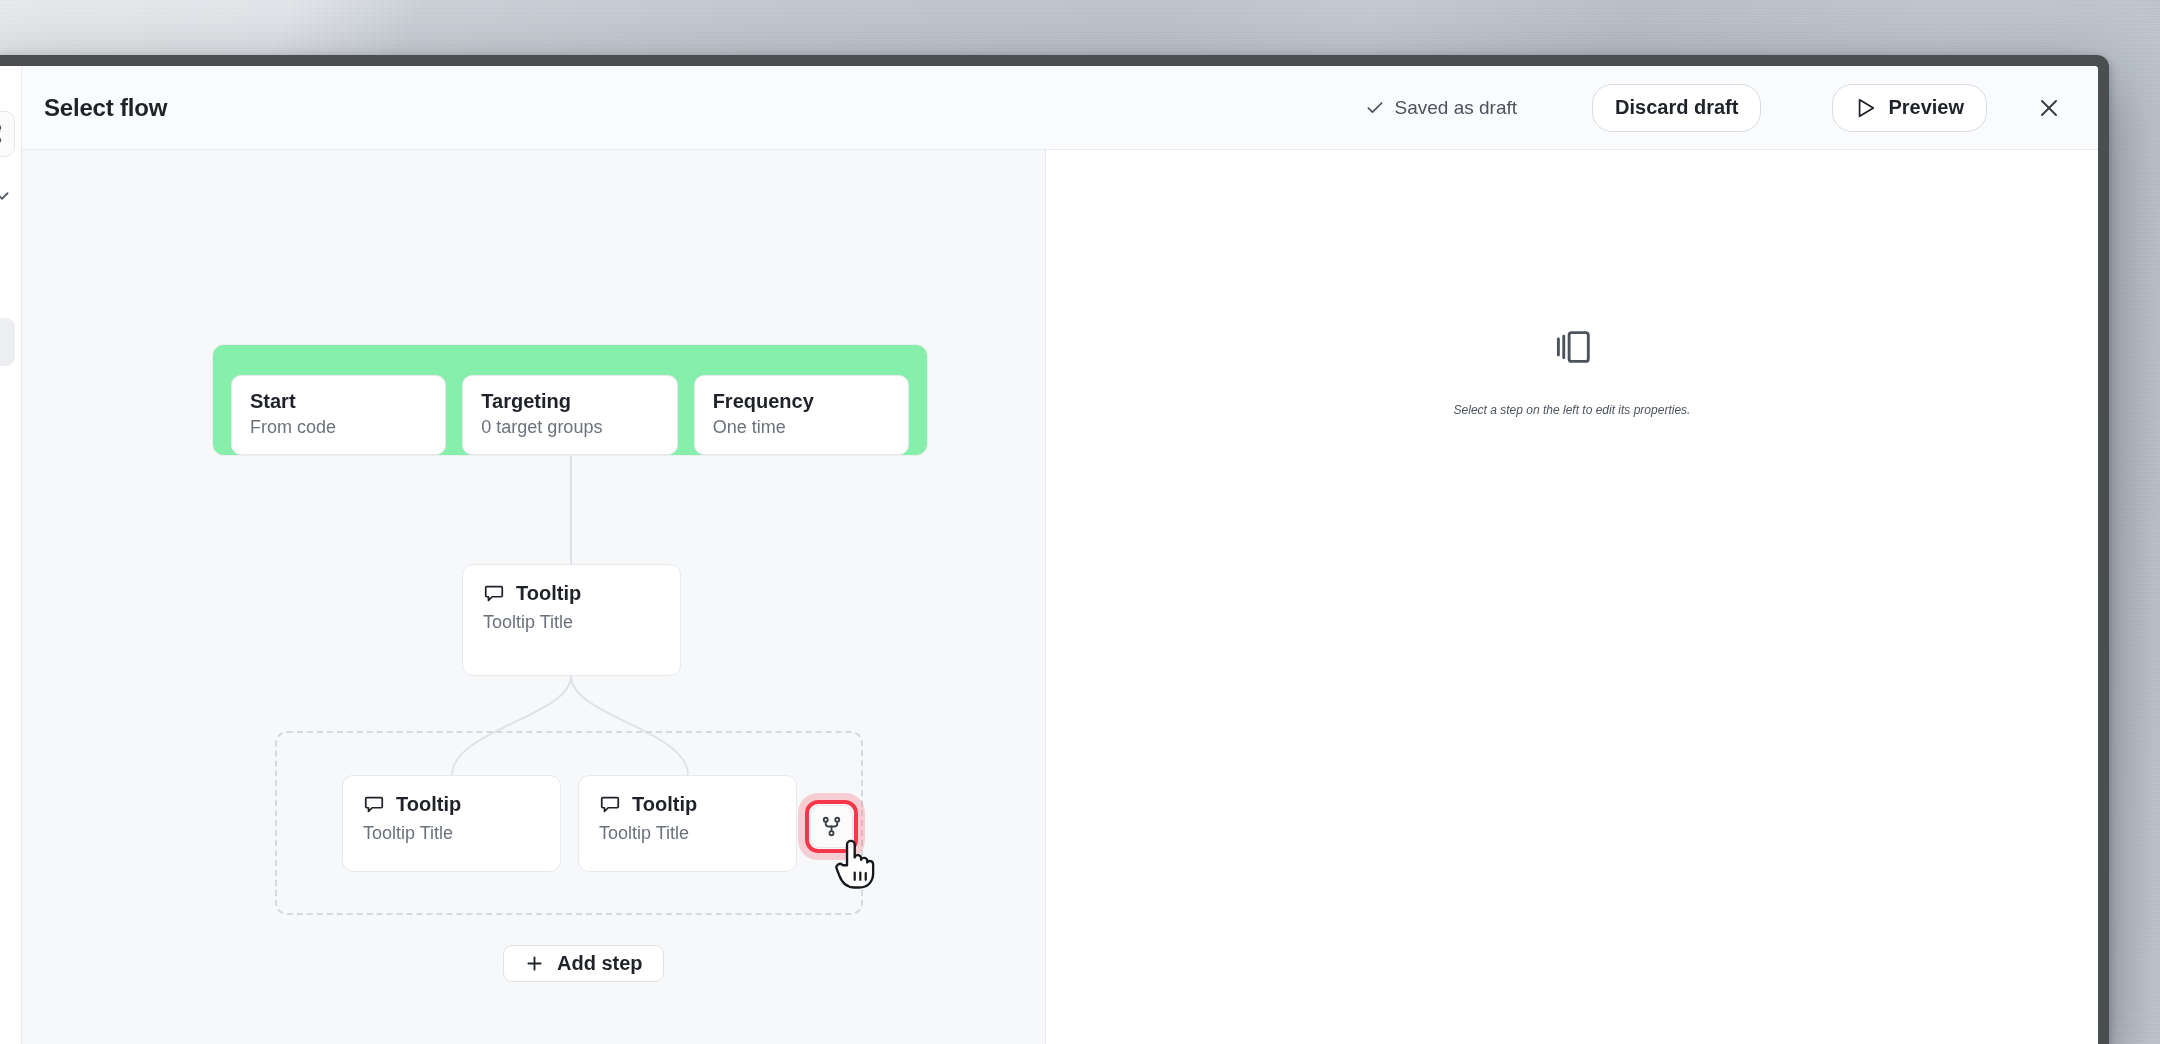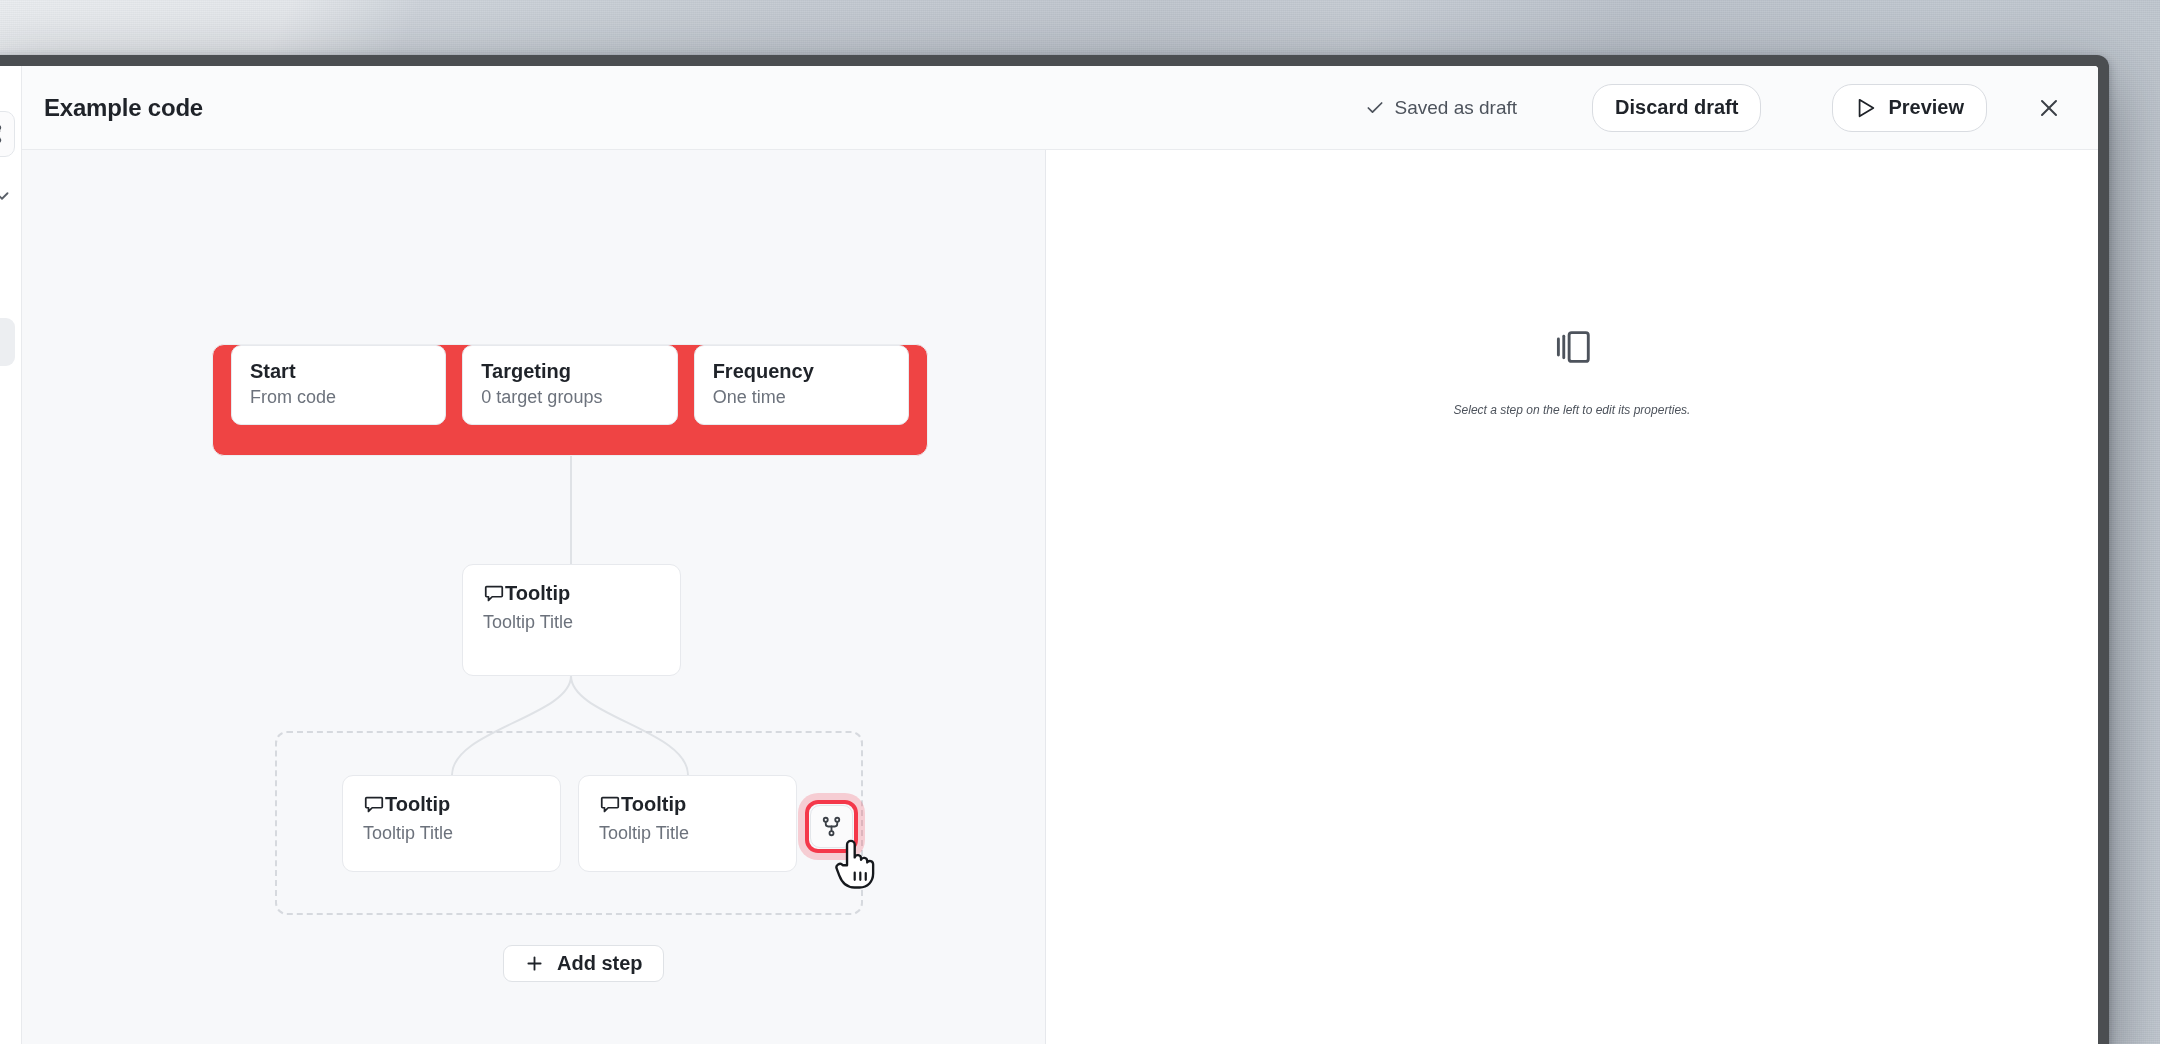--- a/index.html
+++ b/index.html
@@ -237,23 +237,23 @@
 
   
   #head-group {
     position: absolute;
     left: 190px;
     top: 194px;
     width: 716px;
     height: 112px;
     border: 1px solid #eceef1;
     border-radius: 12px;
-    background: #ef4444;
-    display: flex;
-    align-items: flex-start;
+    background: #86efac;
+    display: flex;
+    align-items: flex-end;
     gap: 16px;
     padding: 0 18px;
   }
   .head-card {
     flex: 1 1 0;
     height: 80px;
     background: #ffffff;
     border: 1px solid #e7e9ed;
     border-radius: 10px;
     padding: 13px 18px;
@@ -277,20 +277,21 @@
     position: absolute;
     background: #ffffff;
     border: 1px solid #e7e9ed;
     border-radius: 11px;
     padding: 17px 20px;
     cursor: pointer;
   }
   .step-row {
     display: flex;
     align-items: center;
+    gap: 11px;
   }
   .step-title {
     font-size: 20px;
     font-weight: 700;
     color: #1f2329;
   }
   .step-sub {
     font-size: 18px;
     color: #6c727c;
     margin-top: 7px;
@@ -390,21 +391,21 @@
         <svg width="22" height="22" viewBox="0 0 24 24" fill="none" stroke="#5a6069" stroke-width="2" stroke-linecap="round" stroke-linejoin="round">
           <polyline points="6 9 12 15 18 9"></polyline>
         </svg>
       </div>
       <div class="sb-placeholder"></div>
     </div>
 
     <div id="flow-modal">
 
       <div id="flow-header">
-        <div id="flow-title">Example code</div>
+        <div id="flow-title">Select flow</div>
 
         <div id="header-actions">
 
           <div id="saved-status">
             <svg width="20" height="20" viewBox="0 0 24 24" fill="none" stroke="#4d535c" stroke-width="2.1" stroke-linecap="round" stroke-linejoin="round">
               <polyline points="20 6 9 17 4 12"></polyline>
             </svg>
             <span>Saved as draft</span>
           </div>
 

